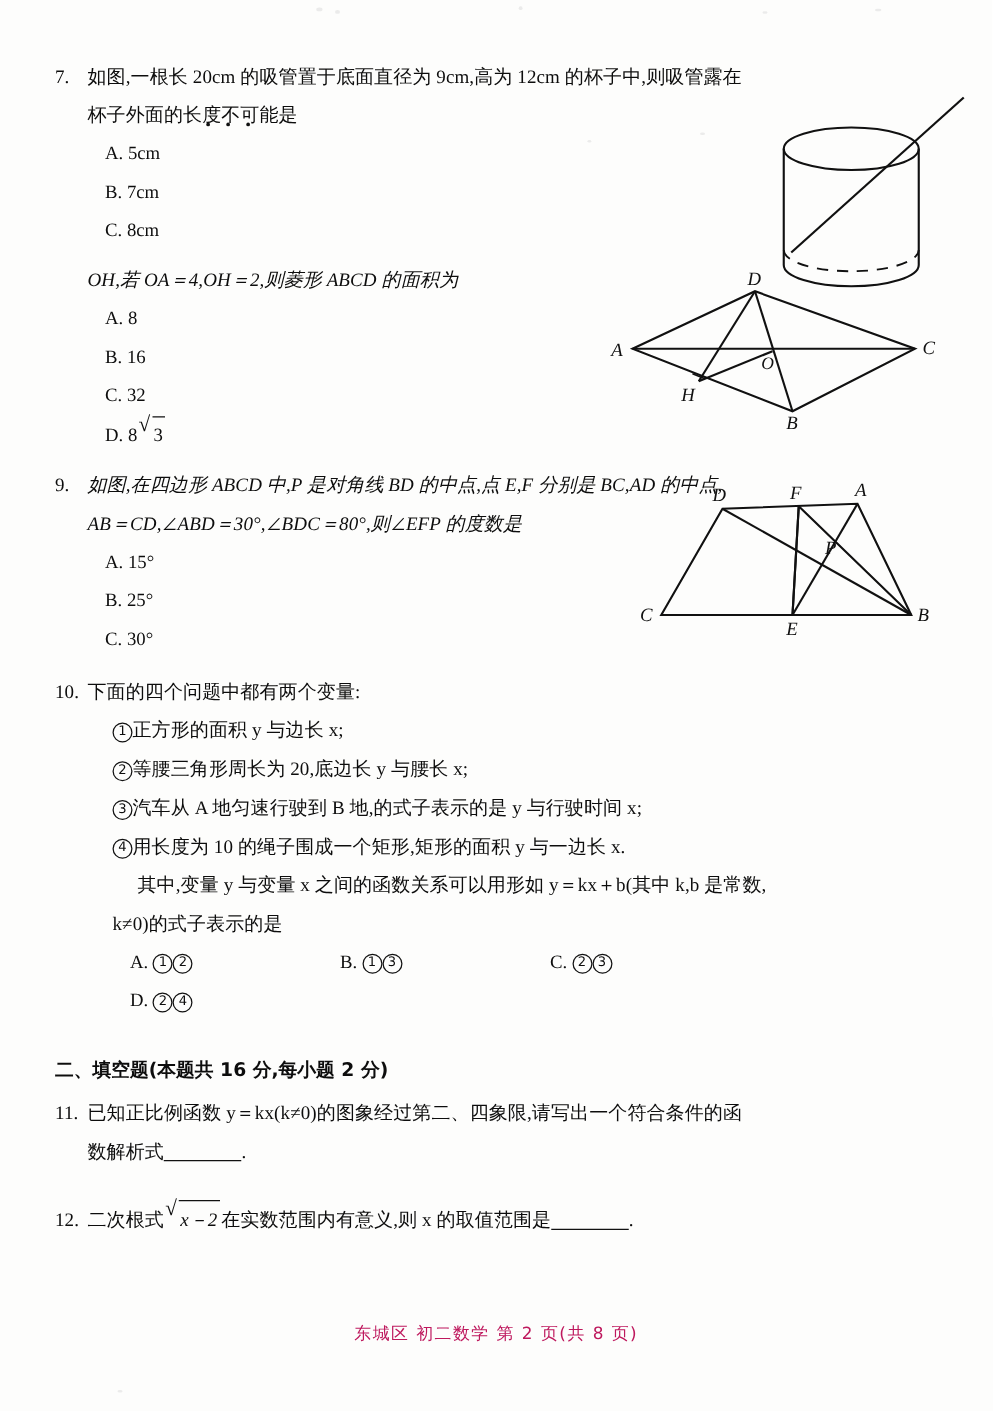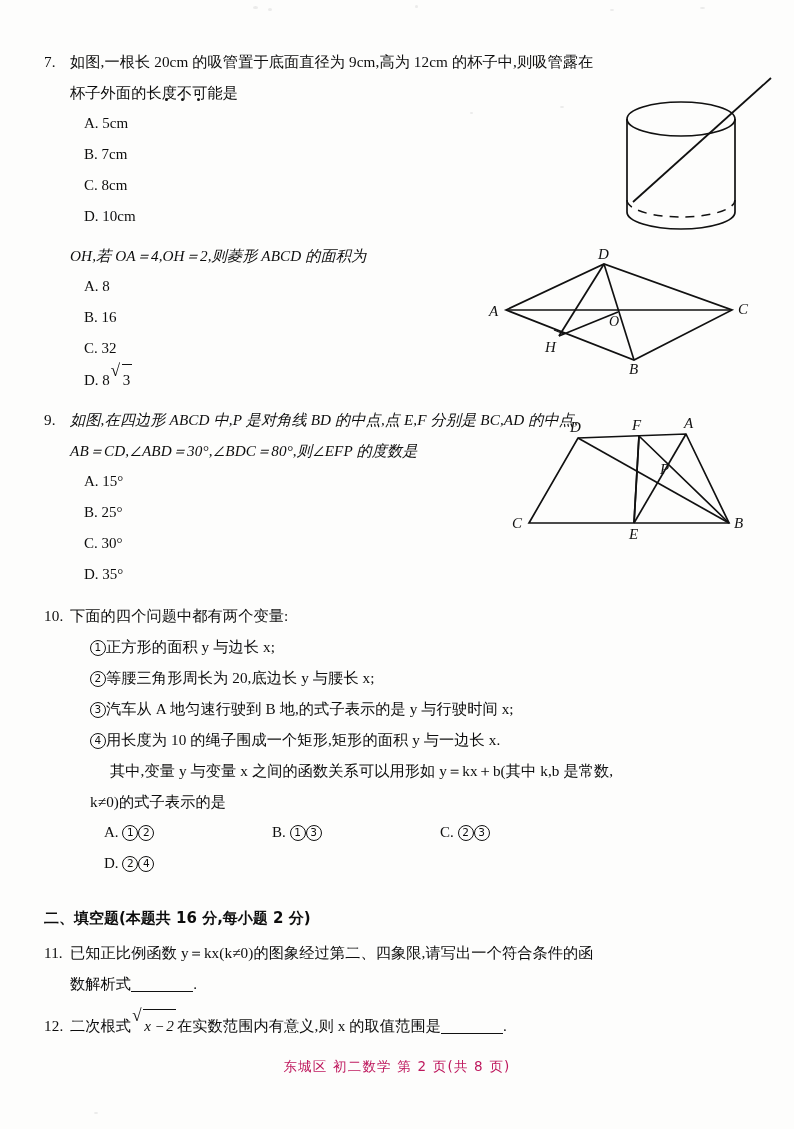--- a/index.html
+++ b/index.html
@@ -168,21 +168,20 @@
       <span class="qline"><span class="num">7.</span><span>如图,一根长 20cm 的吸管置于底面直径为 9cm,高为 12cm 的杯子中,则吸管露在</span></span>
       <span class="qline indent">杯子外面的长度不可能是</span>
       <div class="dots" style="left:121px;top:52px;">
         <i></i>
           <i></i>
           <i></i>
       </div>
       <span class="opt">A.  5cm</span>
       <span class="opt">B.  7cm</span>
       <span class="opt">C.  8cm</span>
-      <span class="opt">D.  10cm</span>
 
       <svg class="fig" style="left:545px;top:30px;" width="200" height="175" viewBox="0 0 200 175">
         <ellipse cx="92" cy="43" rx="54" ry="17" fill="none" stroke="#111" stroke-width="1.7"></ellipse>
         <path d="M38 43 L38 136" fill="none" stroke="#111" stroke-width="1.7"></path>
         <path d="M146 43 L146 136" fill="none" stroke="#111" stroke-width="1.7"></path>
         <path d="M38 136 A54 17 0 0 0 146 136" fill="none" stroke="#111" stroke-width="1.7"></path>
         <path d="M38 124 A54 17 0 0 0 146 124" fill="none" stroke="#111" stroke-width="1.5" stroke-dasharray="9 7"></path>
         <path d="M44 126 L182 2" fill="none" stroke="#111" stroke-width="1.8"></path>
       </svg>
     </div>
@@ -210,21 +209,20 @@
         <text x="61" y="104" font-family="Liberation Serif, serif" font-style="italic" font-size="15" fill="#111">H</text>
       </svg>
     </div>
 
     <div class="q" style="margin-top:8px;">
       <span class="qline"><span class="num">9.</span><span class="mi">如图,在四边形 ABCD 中,P 是对角线 BD 的中点,点 E,F 分别是 BC,AD 的中点,</span></span>
       <span class="qline indent mi">AB＝CD,∠ABD＝30°,∠BDC＝80°,则∠EFP 的度数是</span>
       <span class="opt">A.  15°</span>
       <span class="opt">B.  25°</span>
       <span class="opt">C.  30°</span>
-      <span class="opt">D.  35°</span>
 
       <svg class="fig" style="left:440px;top:12px;" width="280" height="125" viewBox="0 0 280 125">
 
         <path d="M45 107 L94 22 L202 18 L245 107 Z" fill="none" stroke="#111" stroke-width="1.7"></path>
         <path d="M94 22 L245 107" fill="none" stroke="#111" stroke-width="1.7"></path>
         <path d="M155 20 L150 107" fill="none" stroke="#111" stroke-width="1.7"></path>
         <path d="M155 20 L150 107 M155 20 L245 107" fill="none" stroke="#111" stroke-width="1.7"></path>
         <path d="M150 107 L202 18" fill="none" stroke="#111" stroke-width="1.7"></path>
         <text x="86" y="16" font-family="Liberation Serif, serif" font-style="italic" font-size="15" fill="#111">D</text>
         <text x="148" y="14" font-family="Liberation Serif, serif" font-style="italic" font-size="15" fill="#111">F</text>
@@ -253,21 +251,21 @@
     </div>
 
     <div class="q" style="margin-top:2px;">
       <span class="sect">二、填空题(本题共 16 分,每小题 2 分)</span>
 
       <div style="margin-top:4px;">
         <span class="qline"><span class="num">11.</span><span>已知正比例函数 y＝kx(k≠0)的图象经过第二、四象限,请写出一个符合条件的函</span></span>
         <span class="qline indent"><span>数解析式</span><span class="blank"></span><span>.</span></span>
       </div>
 
-      <div style="margin-top:10px;">
+      <div style="margin-top:23px;">
         <span class="qline"><span class="num">12.</span><span>二次根式</span><span class="sqrt"><span class="sign">√</span><span class="radicand mi">x－2</span></span><span>在实数范围内有意义,则 x 的取值范围是</span><span class="blank"></span><span>.</span></span>
       </div>
     </div>
 
   </div>
 
   <div class="footer">东城区  初二数学   第 2 页(共 8 页)</div>
 
 </div>
 

